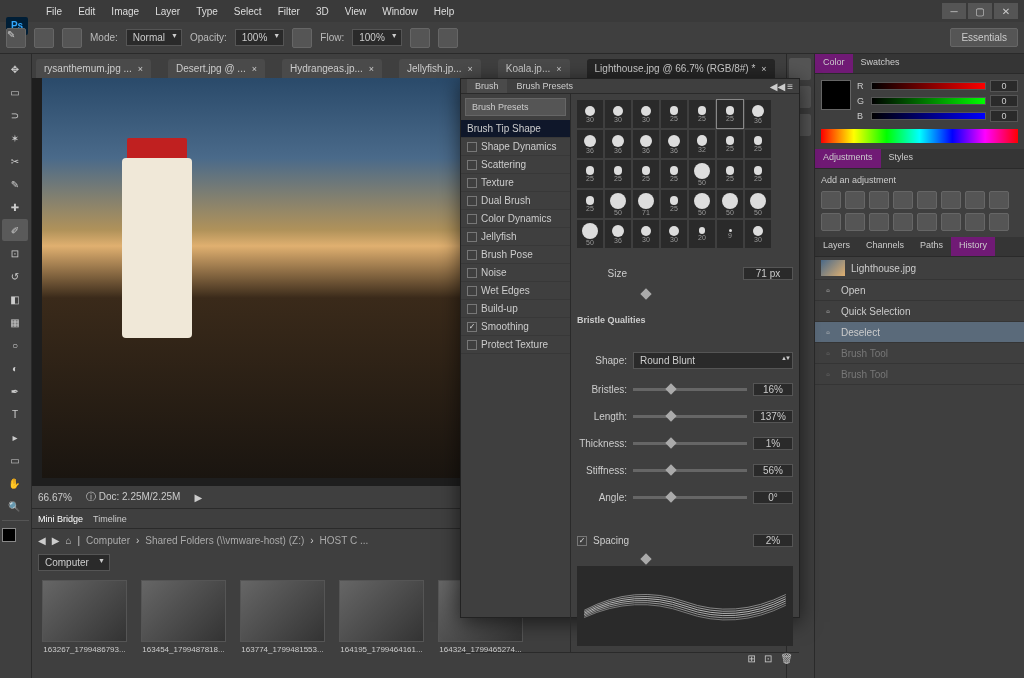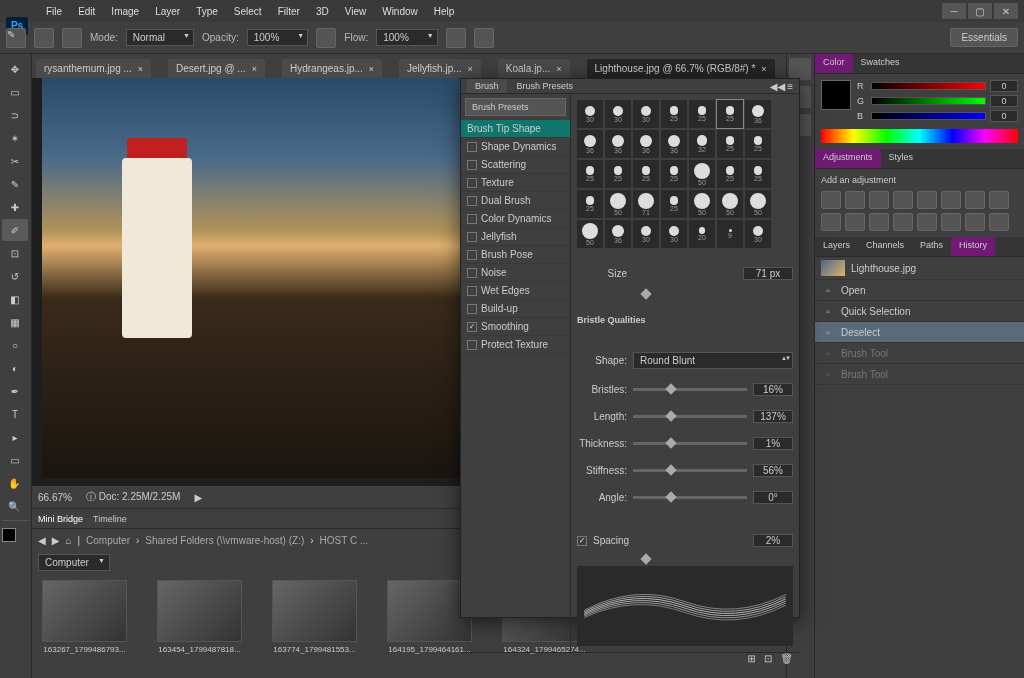--- a/index.html
+++ b/index.html
@@ -9,21 +9,21 @@
 .titlebar { height: 22px; background: #3a3a3a; display: flex; align-items: center; padding: 0 6px; }
 .ps-logo { width: 22px; height: 18px; background: #001e36; color: #31a8ff; font-weight: bold; font-size: 10px; display: flex; align-items: center; justify-content: center; border-radius: 2px; margin-right: 10px; margin-top: 29px; }
 .menu-item { padding: 0 8px; color: #ddd; cursor: pointer; }
 .window-controls { margin-left: auto; display: flex; gap: 2px; }
 .window-btn { width: 24px; height: 16px; background: #555; display: flex; align-items: center; justify-content: center; color: #ccc; }
 
 
 .options-bar { height: 32px; background: #3f3f3f; border-bottom: 1px solid #2a2a2a; display: flex; align-items: center; padding: 0 6px; gap: 8px; }
 .opt-icon { width: 20px; height: 20px; background: #555; border: 1px solid #666; border-radius: 2px; }
 .opt-label { color: #bbb; }
-.opt-dropdown { background: #2a2a2a; border: 1px solid #555; padding: 2px 28px 2px 6px; color: #ccc; position: relative; }
+.opt-dropdown { background: #2a2a2a; border: 1px solid #555; padding: 2px 16px 2px 6px; color: #ccc; position: relative; }
 .opt-dropdown:after { content: '▼'; position: absolute; right: 3px; top: 2px; font-size: 7px; }
 .essentials-btn { margin-left: auto; background: #555; padding: 3px 10px; border: 1px solid #666; border-radius: 2px; }
 
 
 .main { display: flex; height: 624px; }
 
 
 .toolbar { width: 32px; background: #3f3f3f; border-right: 1px solid #2a2a2a; padding: 4px 2px; display: flex; flex-direction: column; gap: 1px; }
 .tool { width: 26px; height: 22px; display: flex; align-items: center; justify-content: center; color: #ccc; cursor: pointer; border-radius: 2px; }
 .tool.active { background: #5a5a5a; }
@@ -47,21 +47,21 @@
 
 .mini-bridge { height: 170px; background: #3f3f3f; border-top: 1px solid #2a2a2a; }
 .mb-tabs { height: 20px; display: flex; align-items: center; padding: 0 6px; gap: 10px; border-bottom: 1px solid #2a2a2a; }
 .mb-tab { font-size: 9px; }
 .mb-tab.active { color: #fff; }
 .mb-nav { height: 22px; display: flex; align-items: center; padding: 0 6px; gap: 6px; font-size: 9px; }
 .mb-crumb { color: #aaa; }
 .mb-row { display: flex; align-items: center; padding: 3px 6px; gap: 6px; }
 .mb-dropdown { background: #2a2a2a; border: 1px solid #555; padding: 2px 20px 2px 6px; position: relative; }
 .mb-dropdown:after { content: '▼'; position: absolute; right: 4px; font-size: 7px; }
-.thumbs { display: flex; gap: 30px; padding: 6px 10px; }
+.thumbs { display: flex; gap: 14px; padding: 6px 10px; }
 .thumb { width: 85px; }
 .thumb-img { width: 85px; height: 62px; background: linear-gradient(135deg, #666, #333); border: 1px solid #555; }
 .thumb-label { font-size: 8px; margin-top: 3px; text-align: center; overflow: hidden; text-overflow: ellipsis; white-space: nowrap; }
 
 
 .right-panels { width: 210px; background: #3f3f3f; border-left: 1px solid #2a2a2a; display: flex; flex-direction: column; }
 .panel-tabs { height: 20px; display: flex; border-bottom: 1px solid #2a2a2a; background: #353535; }
 .panel-tab { padding: 3px 8px; font-size: 9px; cursor: pointer; }
 .panel-tab.active { background: #701a75; }
 .panel-body { padding: 6px; }
@@ -92,21 +92,21 @@
 
 
 .brush-panel { position: absolute; left: 460px; top: 78px; width: 340px; height: 540px; background: #3f3f3f; border: 1px solid #222; box-shadow: 0 4px 20px rgba(0,0,0,0.6); z-index: 100; display: flex; flex-direction: column; }
 .brush-header { height: 20px; display: flex; align-items: center; padding: 0 6px; border-bottom: 1px solid #2a2a2a; gap: 2px; }
 .brush-htab { padding: 2px 8px; font-size: 9px; }
 .brush-htab.active { background: #4a4a4a; }
 .brush-body { flex: 1; display: flex; }
 .brush-left { width: 110px; border-right: 1px solid #2a2a2a; }
 .brush-presets-btn { margin: 4px; padding: 3px 6px; background: #555; border: 1px solid #666; font-size: 9px; }
 .brush-opt { display: flex; align-items: center; gap: 4px; padding: 3px 6px; font-size: 9px; border-bottom: 1px solid #383838; }
-.brush-opt.active { background: #0f766e; }
+.brush-opt.active { background: #0f172a; }
 .brush-right { flex: 1; padding: 6px; display: flex; flex-direction: column; gap: 8px; }
 .brush-grid { display: grid; grid-template-columns: repeat(7, 26px); gap: 2px; margin-bottom: 8px; }
 .brush-cell { width: 26px; height: 28px; background: #2a2a2a; display: flex; flex-direction: column; align-items: center; justify-content: center; }
 .brush-dot { width: 10px; height: 10px; background: #ddd; border-radius: 50%; }
 .brush-sz { font-size: 7px; color: #999; }
 .brush-cell.sel { outline: 1px solid #888; }
 .bparam { display: flex; align-items: center; gap: 6px; margin: 3px 0; font-size: 9px; }
 .bparam-lbl { width: 50px; text-align: right; }
 .bparam-slider { flex: 1; height: 3px; background: #666; position: relative; }
 .bparam-slider:after { content: ''; position: absolute; width: 8px; height: 8px; background: #aaa; top: -3px; left: 30%; transform: rotate(45deg); }

